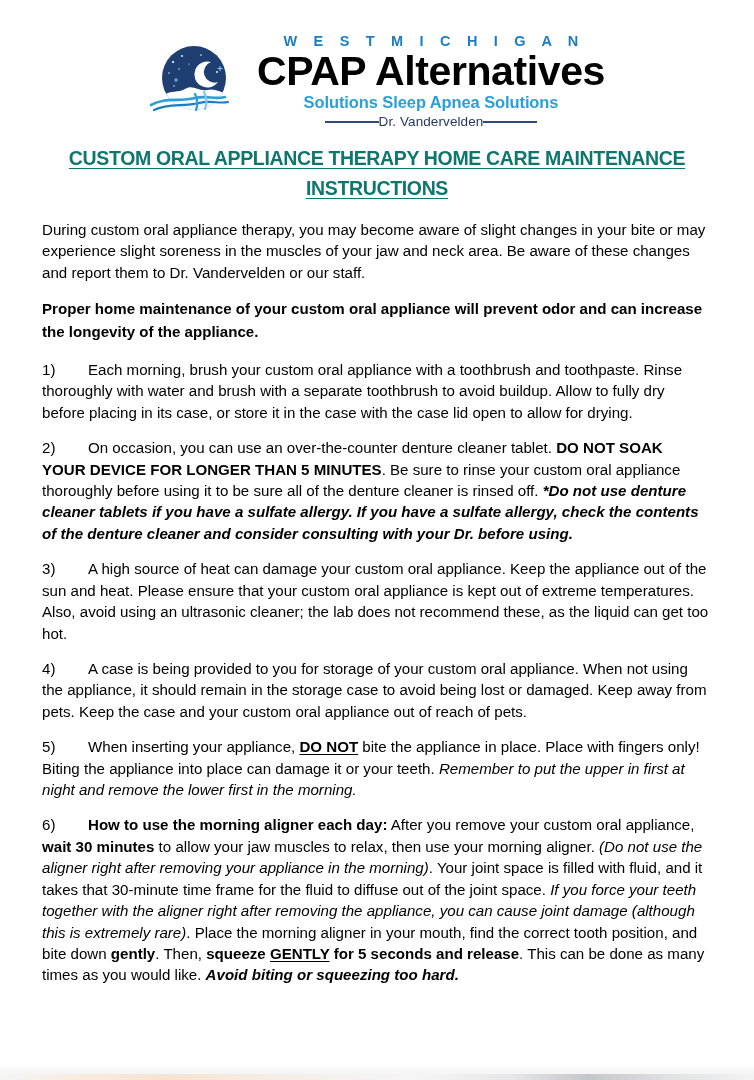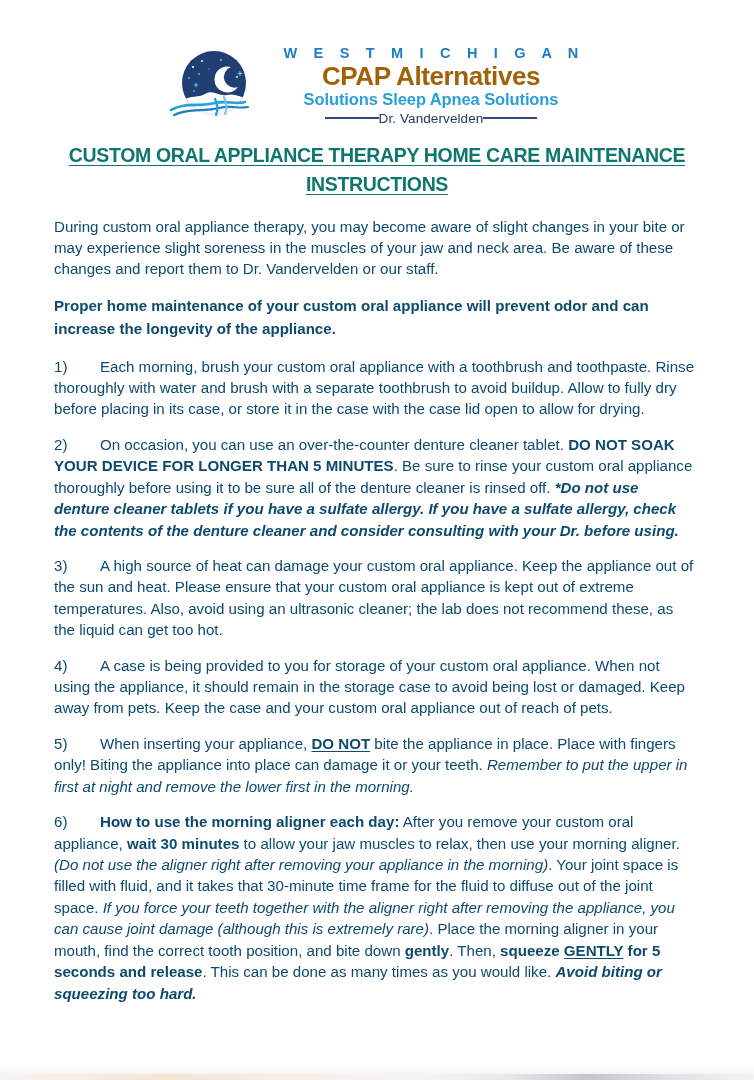--- a/index.html
+++ b/index.html
@@ -13,21 +13,21 @@
     position: relative;
     overflow: hidden;
     font-family: "Liberation Sans", sans-serif;
     color: #0b0b0b;
   }
 
   .page {
     position: absolute;
     inset: 0;
     background: #ffffff;
-    padding: 16px;
+    padding: 4px;
     box-sizing: border-box;
   }
 
   
   .letterhead {
     display: flex;
     align-items: center;
     justify-content: center;
     gap: 14px;
     padding: 30px 0 6px 0;
@@ -49,23 +49,23 @@
   }
   .wm-top {
     font-size: 14.5px;
     font-weight: bold;
     letter-spacing: 6.2px;
     color: #1b7ec4;
     margin-bottom: 2px;
     padding-left: 6px;
   }
   .wm-main {
-    font-size: 26px;
-    font-weight: bold;
-    color: #a16207;
+    font-size: 41px;
+    font-weight: bold;
+    color: #000000;
     letter-spacing: -0.4px;
     line-height: 1.02;
   }
   .wm-sub {
     font-size: 16.5px;
     font-weight: bold;
     color: #2a9fd8;
     letter-spacing: -0.1px;
     margin-top: 2px;
   }
@@ -100,21 +100,21 @@
   }
   .doc-title .ul { text-decoration: underline; text-underline-offset: 2.5px; }
   .doc-title .l2 { display: block; }
 
   
   .body-wrap {
     padding: 0 40px 0 38px;
     margin-top: 16px;
     font-size: 15.1px;
     line-height: 1.42;
-    color: #0c4a6e;
+    color: #000000;
   }
 
   p.block {
     margin: 0 0 14px 0;
     text-align: left;
   }
 
   .subhead {
     font-weight: bold;
     text-underline-offset: 2.5px;

